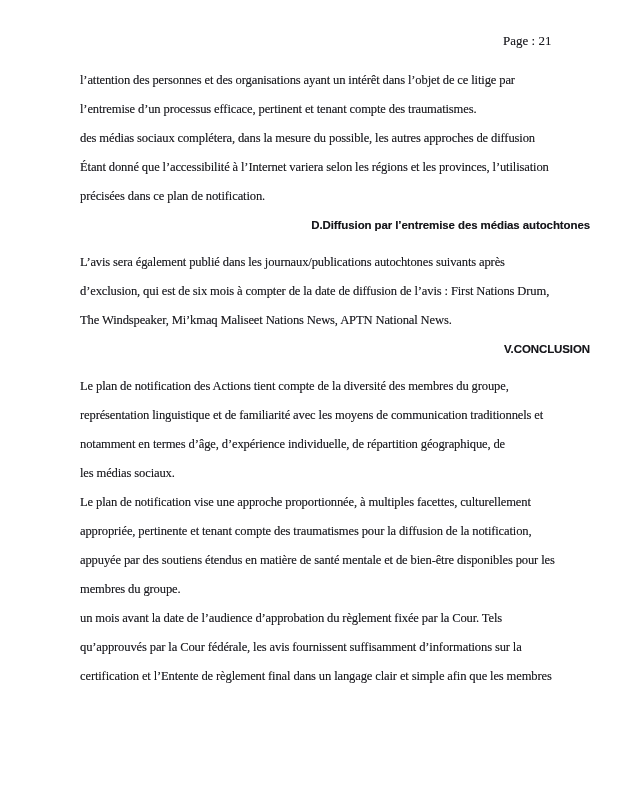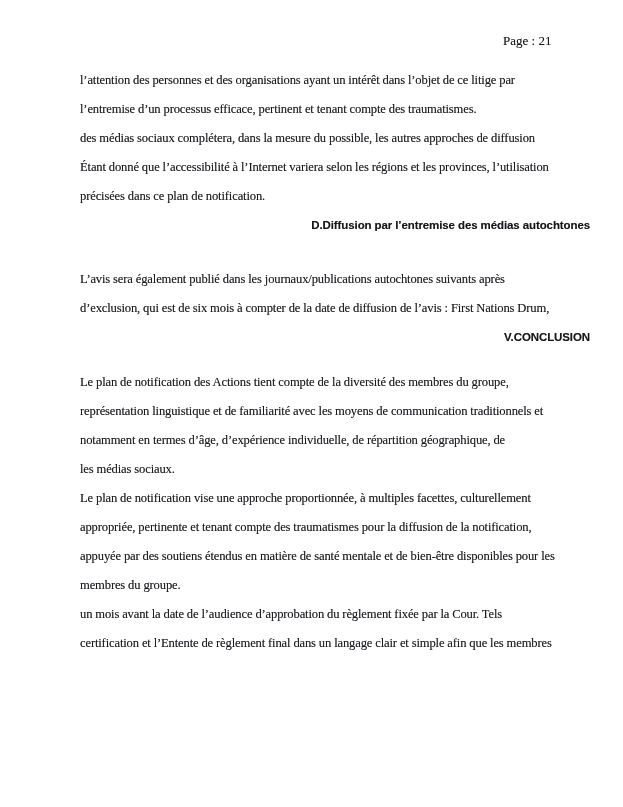--- a/index.html
+++ b/index.html
@@ -47,22 +47,22 @@
     font-size: 11.5px;
     letter-spacing: -0.1px;
     white-space: nowrap;
     color: #17171b;
     text-align: right;
   }
   .heading-d { padding-left: 25px; }
   .heading-d .heading-num { display: inline-block; width: 15px; }
   .heading-v { padding-left: 23px; }
   .heading-v .heading-num { display: inline-block; width: 67px; }
-  .mt-10 { margin-top: 25px; }
-  .mt-8  { margin-top: 16px; }
+  .mt-10 { margin-top: 8px; }
+  .mt-8  { margin-top: 8px; }
 </style>
 </head>
 <body>
 
 <div class="page">
 
   <div class="page-number">Page : 21</div>
 
   <div class="body-text">
 
@@ -77,20 +77,21 @@
       <div class="line">précisées dans ce plan de notification.</div>
     </div>
 
     <div class="heading heading-d">
       <span class="heading-num">D.</span><span>Diffusion par l’entremise des médias autochtones</span>
     </div>
 
     <div class="mt-10">
       <div class="line">L’avis sera également publié dans les journaux/publications autochtones suivants après</div>
       <div class="line">d’exclusion, qui est de six mois à compter de la date de diffusion de l’avis : First Nations Drum,</div>
+      <div class="line">The Windspeaker, Mi’kmaq Maliseet Nations News, APTN National News.</div>
     </div>
 
     <div class="heading heading-v">
       <span class="heading-num">V.</span><span>CONCLUSION</span>
     </div>
 
     <div class="mt-8">
       <div class="line">Le plan de notification des Actions tient compte de la diversité des membres du groupe,</div>
       <div class="line">représentation linguistique et de familiarité avec les moyens de communication traditionnels et</div>
       <div class="line">notamment en termes d’âge, d’expérience individuelle, de répartition géographique, de</div>
@@ -99,17 +100,18 @@
 
     <div>
       <div class="line">Le plan de notification vise une approche proportionnée, à multiples facettes, culturellement</div>
       <div class="line">appropriée, pertinente et tenant compte des traumatismes pour la diffusion de la notification,</div>
       <div class="line">appuyée par des soutiens étendus en matière de santé mentale et de bien-être disponibles pour les</div>
       <div class="line">membres du groupe.</div>
     </div>
 
     <div>
       <div class="line">un mois avant la date de l’audience d’approbation du règlement fixée par la Cour. Tels</div>
+      <div class="line">qu’approuvés par la Cour fédérale, les avis fournissent suffisamment d’informations sur la</div>
       <div class="line">certification et l’Entente de règlement final dans un langage clair et simple afin que les membres</div>
     </div>
 
   </div>
 </div>
 
 </body></html>

